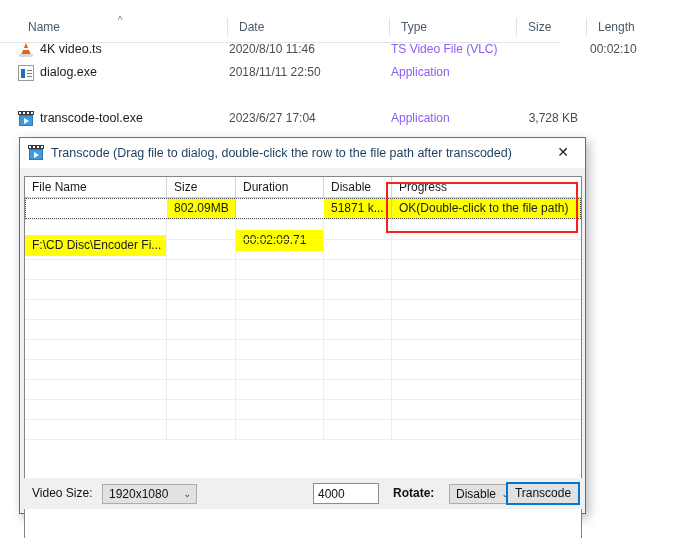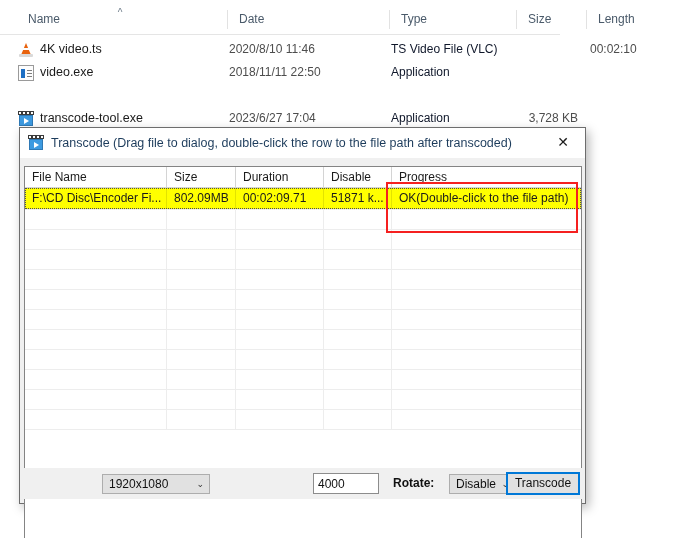--- a/index.html
+++ b/index.html
@@ -19,21 +19,21 @@
 
   
   #explorer {
     position: absolute;
     left: 0; top: 0;
     width: 684px; height: 538px;
     background: #ffffff;
   }
   #explorer-header {
     position: absolute;
-    left: 0; top: 4px;
+    left: 0; top: 12px;
     width: 560px; height: 30px;
     border-bottom: 1px solid #e5e5e5;
     background: #ffffff;
   }
   .exh-cell {
     position: absolute;
     top: 0;
     height: 30px;
     line-height: 30px;
     font-size: 12px;
@@ -79,21 +79,21 @@
     height: 23px; line-height: 23px;
     font-size: 12px;
     color: #4d4d4d;
     white-space: nowrap;
   }
   .exrow .ex-type {
     position: absolute;
     left: 391px; top: 0;
     height: 23px; line-height: 23px;
     font-size: 12px;
-    color: #0f172a;
+    color: #8b5cf6;
     white-space: nowrap;
   }
   .exrow .ex-size {
     position: absolute;
     left: 498px; top: 0;
     width: 80px;
     height: 23px; line-height: 23px;
     font-size: 12px;
     color: #4d4d4d;
     text-align: right;
@@ -193,21 +193,21 @@
     left: 6px; top: 7px;
     width: 0; height: 0;
     border-top: 3px solid transparent;
     border-bottom: 3px solid transparent;
     border-left: 5px solid #ffffff;
   }
 
   
   #dialog {
     position: absolute;
-    left: 19px; top: 127px;
+    left: 19px; top: 137px;
     width: 567px; height: 377px;
     background: #f0f0f0;
     border: 1px solid #6d6d6d;
     box-sizing: border-box;
     box-shadow: 3px 4px 10px rgba(0,0,0,0.28);
   }
   #dlg-titlebar {
     position: absolute;
     left: 0; top: 0;
     width: 100%; height: 30px;
@@ -420,21 +420,21 @@
     <div class="ex-length">00:02:10</div>
   </div>
 
   <div class="exrow" style="top:61px;">
     <div class="ex-icon icon-app">
       <span class="app-bar"></span>
         <span class="app-l1"></span>
         <span class="app-l2"></span>
         <span class="app-l3"></span>
     </div>
-    <div class="ex-name">video.exe</div>
+    <div class="ex-name">dialog.exe</div>
     <div class="ex-date">2018/11/11 22:50</div>
     <div class="ex-type">Application</div>
     <div class="ex-length"></div>
   </div>
 
 
   <div class="exrow" style="top:107px;">
     <div class="ex-icon icon-film">
       <span class="film-top">
           <i style="left:1px"></i>
@@ -475,23 +475,23 @@
     <div id="lv-header">
       <div class="lvh-cell" style="left:0px;width:142px;">File Name</div>
       <div class="lvh-cell" style="left:142px;width:69px;">Size</div>
       <div class="lvh-cell" style="left:211px;width:88px;">Duration</div>
       <div class="lvh-cell" style="left:299px;width:68px;">Disable</div>
       <div class="lvh-cell" style="left:367px;width:190px;border-right:none;">Progress</div>
     </div>
 
     <div id="lv-rows">
       <div class="lv-row first selected" style="top:0px;">
-        <div class="lv-cell" style="left:0px;width:142px;">F:\CD Disc\Encoder Fi...</div>
+        <div class="lv-cell" style="left:0px;width:142px;margin-top:37px;">F:\CD Disc\Encoder Fi...</div>
         <div class="lv-cell" style="left:142px;width:69px;">802.09MB</div>
-        <div class="lv-cell" style="left:211px;width:88px;">00:02:09.71</div>
+        <div class="lv-cell" style="left:211px;width:88px;margin-top:32px;">00:02:09.71</div>
         <div class="lv-cell" style="left:299px;width:68px;">51871 k...</div>
         <div class="lv-cell" style="left:367px;width:190px;border-right:none;">OK(Double-click to the file path)</div>
         <div id="sel-focus"></div>
       </div>
 
       <div class="lv-row" style="top:22px;">
         <div class="lv-cell" style="left:0px;width:142px;"></div>
         <div class="lv-cell" style="left:142px;width:69px;"></div>
         <div class="lv-cell" style="left:211px;width:88px;"></div>
         <div class="lv-cell" style="left:299px;width:68px;"></div>
@@ -565,21 +565,22 @@
         <div class="lv-cell" style="left:142px;width:69px;"></div>
         <div class="lv-cell" style="left:211px;width:88px;"></div>
         <div class="lv-cell" style="left:299px;width:68px;"></div>
         <div class="lv-cell" style="left:367px;width:190px;border-right:none;"></div>
       </div>
     </div>
 
   </div>
 
   <div id="dlg-toolbar">
-    <div class="tb-select" style="left:78px;width:108px;">
+    <div class="tb-label" style="left:8px;">Video Size:</div>
+    <div class="tb-select" style="left:78px;width:95px;">
       <span class="sel-text">1920x1080</span>
       <span class="sel-arrow">⌄</span>
     </div>
 
     <input id="bitrate-input" type="text" value="4000" style="">
 
     <div class="tb-label" style="left:369px;font-weight:bold;">Rotate:</div>
     <div class="tb-select" style="left:425px;width:66px;">
       <span class="sel-text">Disable</span>
       <span class="sel-arrow">⌄</span>

